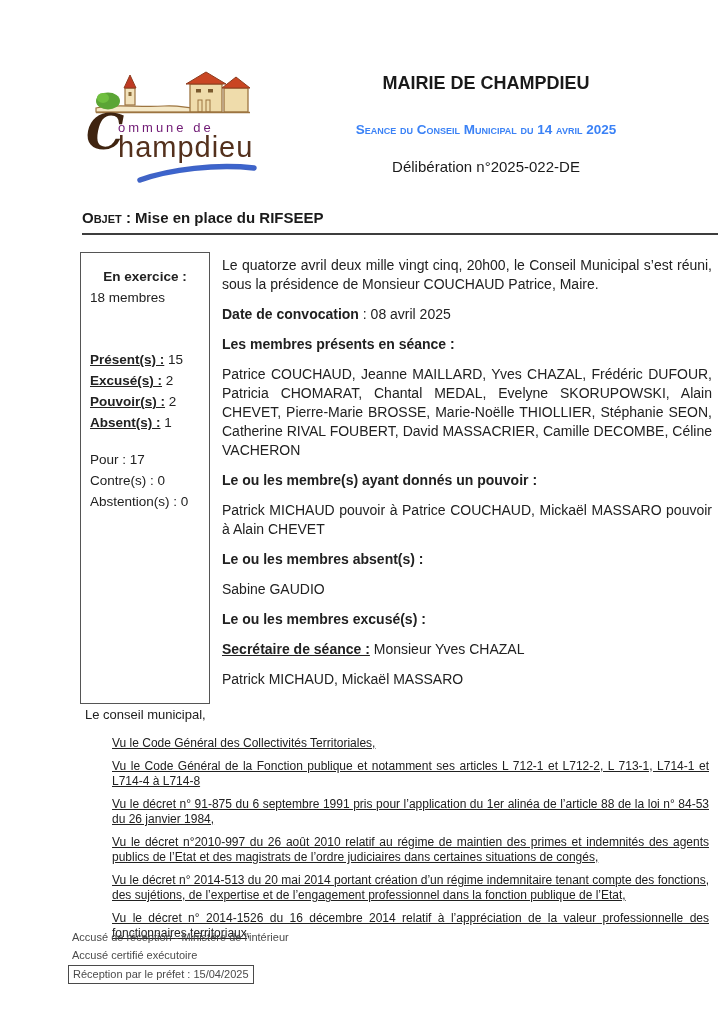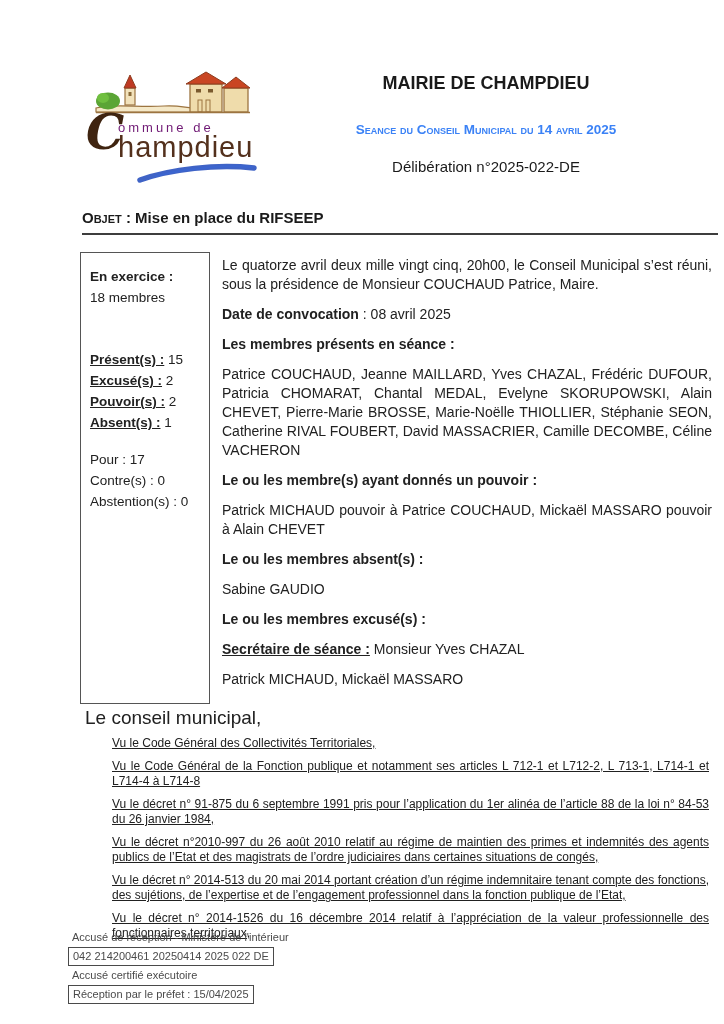--- a/index.html
+++ b/index.html
@@ -44,37 +44,37 @@
   .objet-label { font-variant:small-caps; }
 
   
   .attendance-box {
     position:absolute; left:80px; top:252px;
     width:130px; height:452px;
     border:1.5px solid #555;
     padding:13px 9px;
     font-size:13.5px; line-height:21px;
   }
-  .att-label-bold { font-weight:bold; }
+  .att-label-bold { font-weight:bold;text-align:center; }
   .att-gap-lg { height:41px; }
   .att-gap-sm { height:16px; }
   .att-row .att-u { font-weight:bold; text-decoration:underline; }
 
   
   .main-col {
     position:absolute; left:222px; top:256px; width:490px;
     font-size:14px; line-height:19px;
   }
   .main-col p { margin:0 0 11px 0; }
   .p-just { text-align:justify; }
   .b { font-weight:bold; }
   .bu { font-weight:bold; text-decoration:underline; }
 
   
-  .conseil-line { position:absolute; left:85px; top:707px; font-size:19px; }
+  .conseil-line { position:absolute; left:85px; top:707px; font-size:13px; }
   .vu-list { position:absolute; left:112px; top:736px; width:597px; font-size:12px; line-height:15.5px;text-decoration:underline; }
   .vu-list p { margin:0 0 7px 0; text-align:justify; }
 
   
   .footer-stamp {
     position:absolute; left:68px; top:929px;
     font-size:11px; line-height:13px; color:#4a4a4a;
   }
   .stamp-line { padding:2px 0 3px 4px; }
   .stamp-box {
@@ -185,18 +185,17 @@
 
       <p>Vu le décret n°2010-997 du 26 août 2010 relatif au régime de maintien des primes et indemnités des agents publics de l’Etat et des magistrats de l’ordre judiciaires dans certaines situations de congés,</p>
 
       <p>Vu le décret n° 2014-513 du 20 mai 2014 portant création d’un régime indemnitaire tenant compte des fonctions, des sujétions, de l’expertise et de l’engagement professionnel dans la fonction publique de l’Etat,</p>
 
       <p>Vu le décret n° 2014-1526 du 16 décembre 2014 relatif à l’appréciation de la valeur professionnelle des fonctionnaires territoriaux,</p>
     </div>
 
   <div class="footer-stamp">
     <div class="stamp-line">Accusé de réception - Ministère de l'intérieur</div>
-    <div class="stamp-box">042 214200461 20250414 2025 022 DE</div>
     <div class="stamp-line">Accusé certifié exécutoire</div>
     <div class="stamp-box">Réception par le préfet : 15/04/2025</div>
   </div>
 
 </div>
 
 </body></html>

